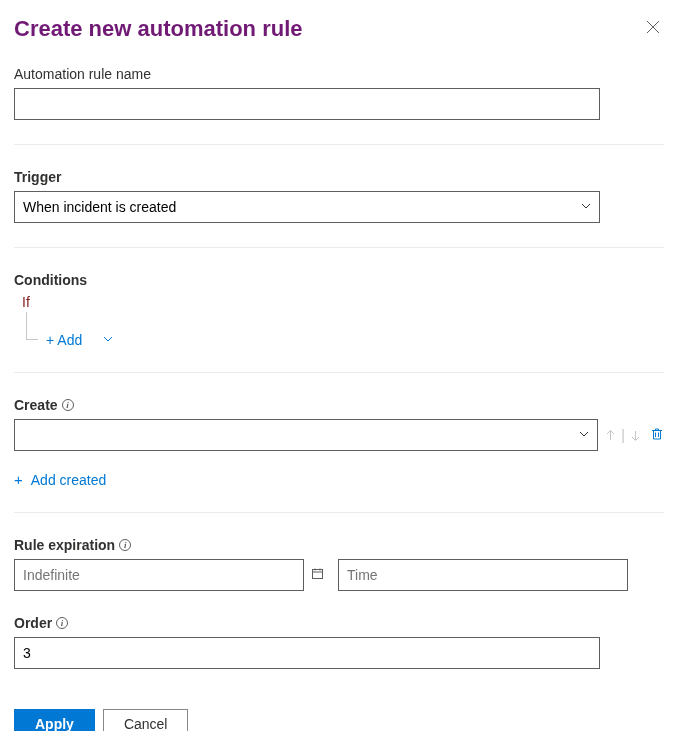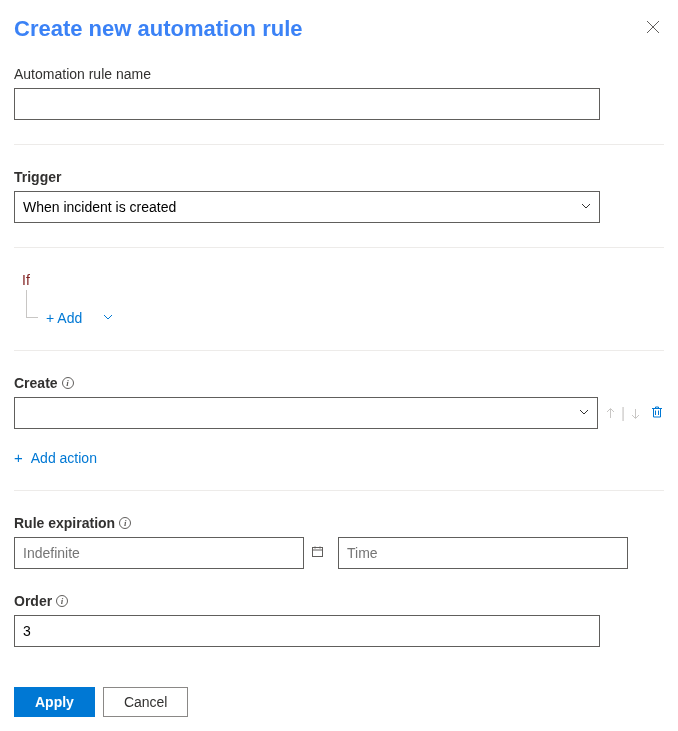--- a/index.html
+++ b/index.html
@@ -5,21 +5,21 @@
     * { box-sizing: border-box; margin: 0; padding: 0; }
     body {
       font-family: "Segoe UI", -apple-system, BlinkMacSystemFont, sans-serif;
       font-size: 14px;
       color: #323130;
       background: #ffffff;
       padding: 16px 14px;
       width: 678px;
     }
     .header { display: flex; justify-content: space-between; align-items: flex-start; margin-bottom: 24px; }
-    .title { font-size: 22px; font-weight: 600; color: #3b82f6; }
+    .title { font-size: 22px; font-weight: 600; color: #701a75; }
     .close-btn { background: none; border: none; cursor: pointer; padding: 4px; color: #605e5c; }
     .close-btn svg { width: 14px; height: 14px; }
     .section { margin-bottom: 24px; }
     .divider { border: none; border-top: 1px solid #edebe9; margin: 12px 0 24px 0; }
     .label { font-size: 14px; color: #323130; margin-bottom: 6px; display: flex; align-items: center; gap: 4px; }
     .bold-label { font-weight: 600; }
     .text-input {
       width: 586px;
       height: 32px;
       border: 1px solid #605e5c;
@@ -152,20 +152,21 @@
       <svg class="chevron-down-svg" viewBox="0 0 12 12" stroke="#323130" stroke-width="1" fill="none">
           <path d="M2 4 L6 8 L10 4"></path>
         </svg>
     </span>
   </div>
 </div>
 
 <hr class="divider">
 
 <div class="section">
+  <div class="label bold-label">Conditions</div>
   <div class="conditions-body">
     <div class="if-text">If</div>
     <div class="tree-branch">
       <div class="branch-line"></div>
       <span class="add-link">
         <span>+ Add</span>
         <span>
           <svg class="chevron-down-svg" viewBox="0 0 12 12" stroke="#0078d4" stroke-width="1" fill="none">
               <path d="M2 4 L6 8 L10 4"></path>
             </svg>
@@ -209,21 +210,21 @@
         <span>
           <svg width="14" height="14" viewBox="0 0 14 14" stroke="#0078d4" stroke-width="1" fill="none">
               <path d="M2 3.5 L12 3.5 M5.5 3.5 L5.5 2 L8.5 2 L8.5 3.5 M3.5 3.5 L3.5 12 L10.5 12 L10.5 3.5 M5.5 5.5 L5.5 10 M8.5 5.5 L8.5 10"></path>
             </svg>
         </span>
       </span>
     </div>
   </div>
   <div class="add-action">
     <span class="plus-icon">+</span>
-    <span>Add action</span>
+    <span>Add created</span>
   </div>
 </div>
 
 <hr class="divider">
 
 <div class="section">
   <div class="label bold-label">
     <span>Rule expiration</span>
     <span class="info-icon">i</span>
   </div>

